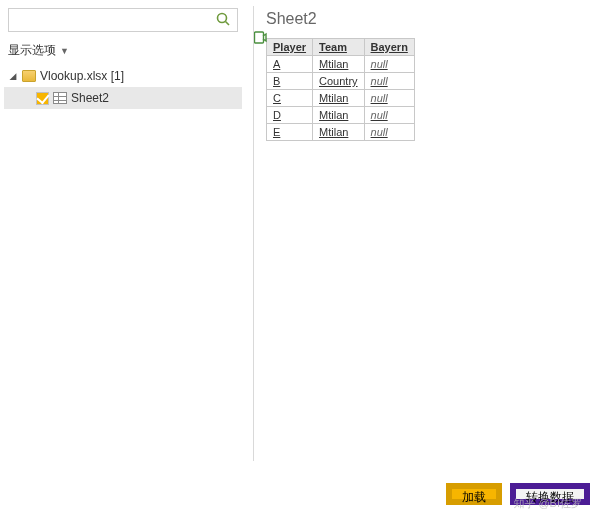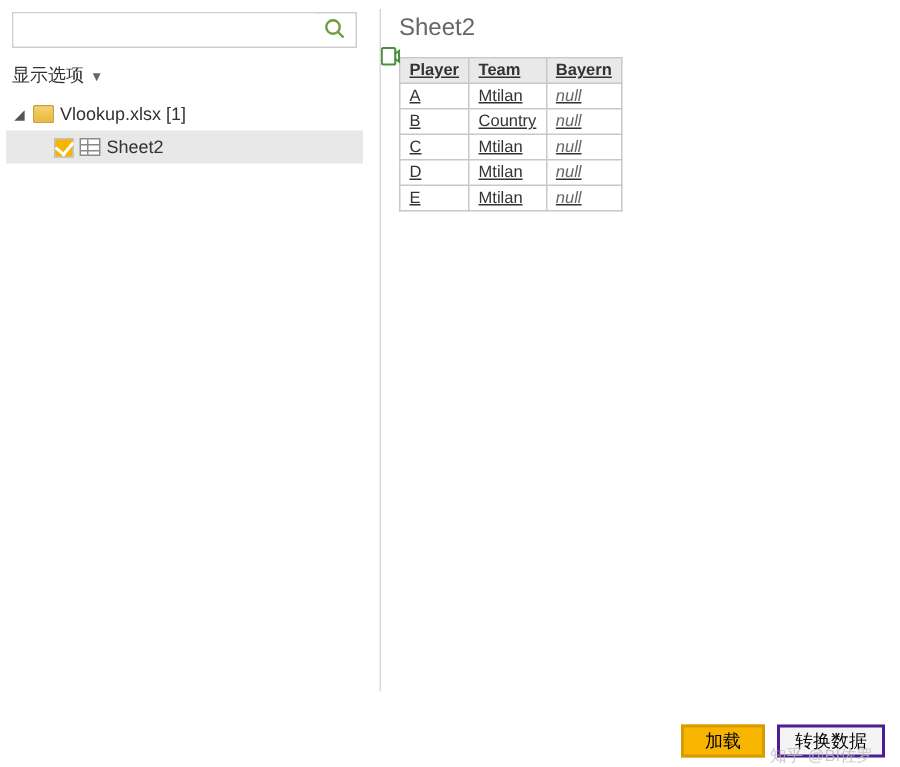--- a/index.html
+++ b/index.html
@@ -172,21 +172,21 @@
     position: absolute;
     bottom: 6px;
     right: 10px;
     display: flex;
     gap: 8px;
     align-items: center;
   }
   .btn {
     height: 22px;
     min-width: 56px;
-    border: 2px solid #4c1d95;
+    border: 6px solid #4c1d95;
     background: #f4f4f4;
     font-size: 12px;
     padding: 0 10px;
     cursor: pointer;
   }
   .btn.primary {
     background: #f7b500;
     border-color: #d79d00;
   }
   .watermark {

